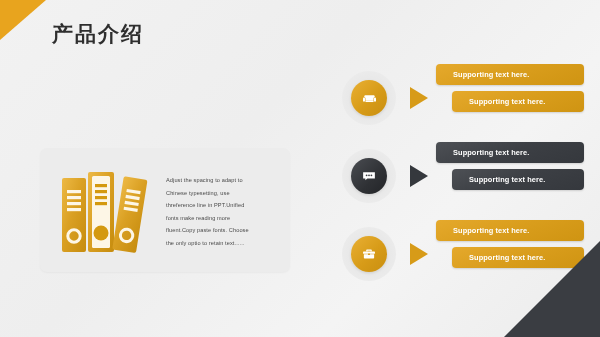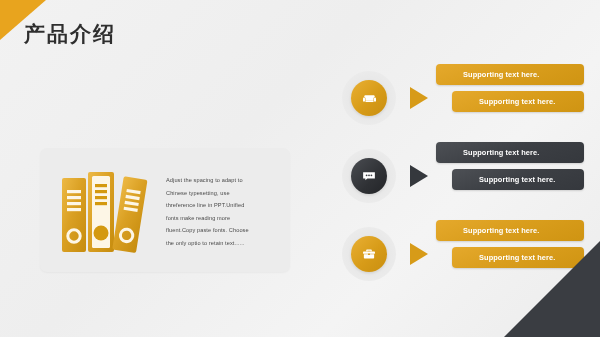--- a/index.html
+++ b/index.html
@@ -39,21 +39,21 @@
     right: 0;
     width: 0;
     height: 0;
     border-bottom: 96px solid #3a3d42;
     border-left: 96px solid transparent;
   }
 
   
   .title {
     position: absolute;
-    left: 24px;
+    left: 52px;
     top: 21px;
     font-size: 21px;
     font-weight: bold;
     color: #2e2e2e;
     letter-spacing: 2px;
     line-height: 1.2;
     white-space: nowrap;
   }
 
   
@@ -142,21 +142,21 @@
     left: 100px;
     top: 2px;
     width: 148px;
   }
   .pill {
     height: 21px;
     border-radius: 4px;
     margin-bottom: 6px;
     display: flex;
     align-items: center;
-    padding-left: 27px;
+    padding-left: 17px;
     box-sizing: border-box;
     font-size: 7.4px;
     font-weight: bold;
     color: #ffffff;
     letter-spacing: 0.1px;
     box-shadow: 0 1px 2px rgba(0,0,0,0.14);
   }
   .pill.gold {
     background: linear-gradient(160deg, #e5a92c 0%, #d99d1c 50%, #cf9412 100%);
   }

